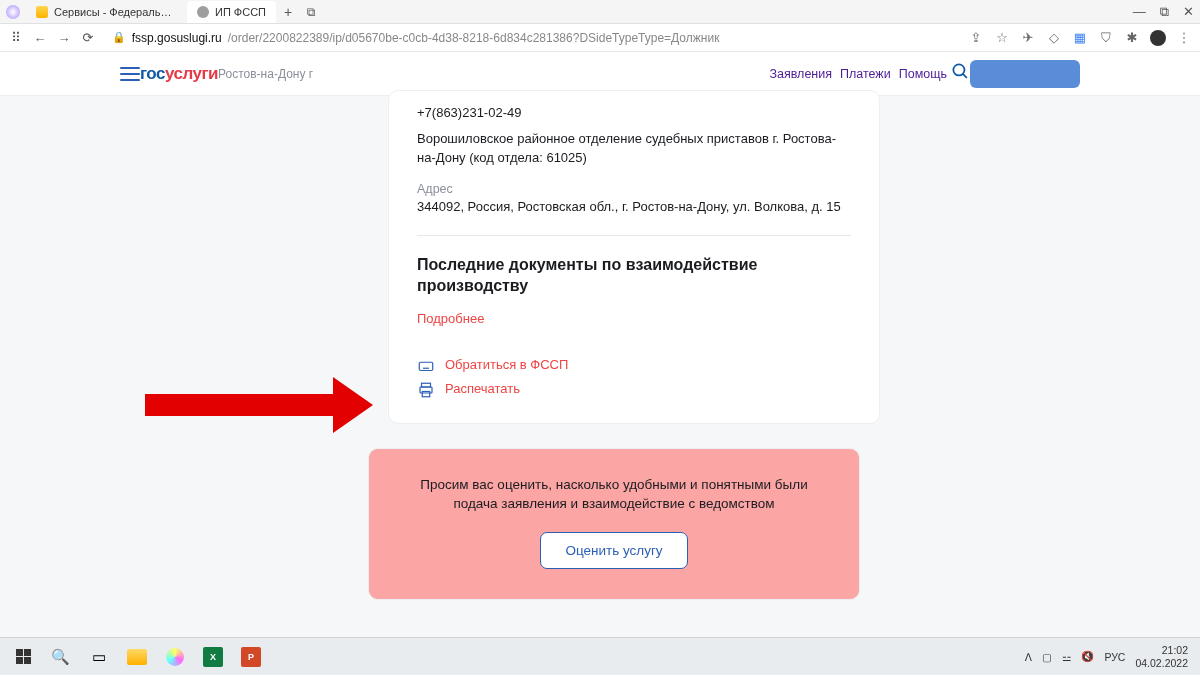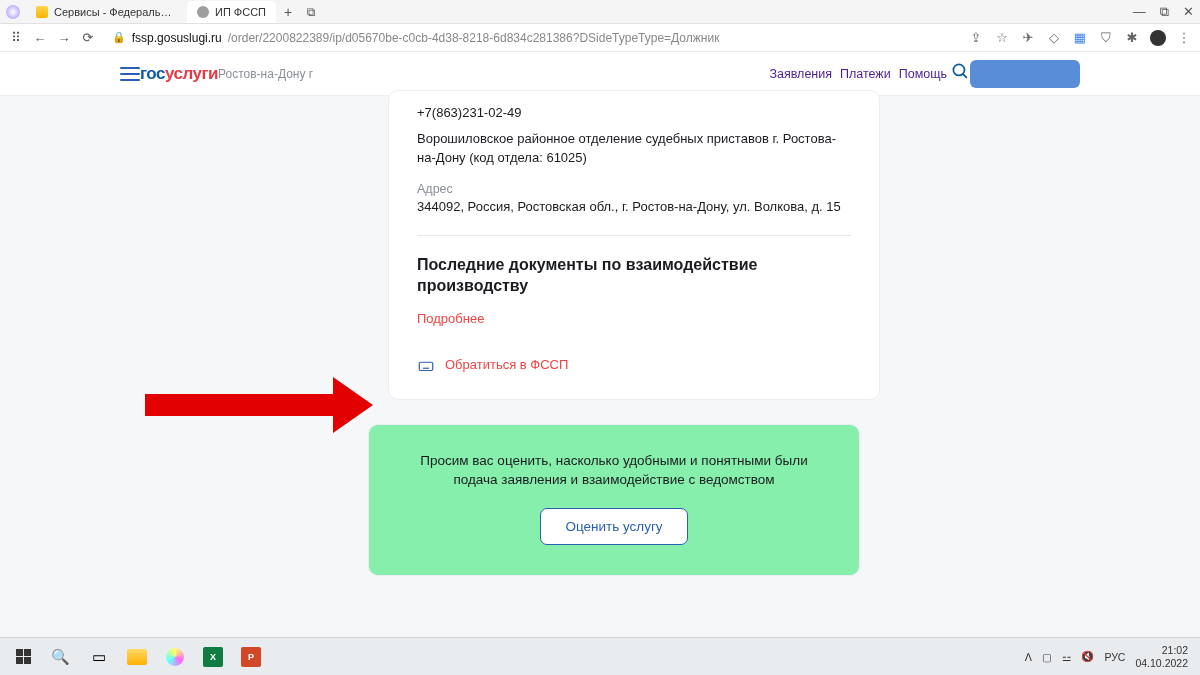--- a/index.html
+++ b/index.html
@@ -47,21 +47,21 @@
 .phone { font-size: 13px; color: #1a1c20; margin-bottom: 10px; }
 .label { font-size: 12.5px; color: #8a8f9a; margin-bottom: 2px; }
 .value { font-size: 13px; color: #1a1c20; line-height: 1.45; margin-bottom: 14px; }
 .divider { height: 1px; background: #e6e8ed; margin: 18px 0; }
 .section-title { font-size: 16px; font-weight: 700; color: #1a1c20; line-height: 1.35; margin-bottom: 12px; }
 .link { font-size: 13px; color: #ef4444; text-decoration: none; display: inline-block; }
 .action-row { display: flex; gap: 10px; margin-top: 6px; }
 .action-ico { width: 18px; height: 18px; display: flex; align-items: center; justify-content: center; }
 .action-ico svg { stroke: #2a5fb5; fill: none; stroke-width: 1.6; }
 
-.feedback-card { background: #86efac; border: 1px solid #eceef2; border-radius: 10px; margin-left: 268px; width: 492px; padding: 26px 40px 30px; text-align: center; margin-top: 18px; }
+.feedback-card { background: #fca5a5; border: 1px solid #eceef2; border-radius: 10px; margin-left: 268px; width: 492px; padding: 26px 40px 30px; text-align: center; margin-top: 18px; }
 .feedback-text { font-size: 13.5px; color: #1a1c20; line-height: 1.45; margin-bottom: 18px; }
 .outline-btn { display: inline-block; border: 1.5px solid #2a5fb5; color: #2a5fb5; font-size: 13.5px; padding: 10px 24px; border-radius: 7px; background: #fff; cursor: pointer; }
 
 
 .arrow { position: absolute; left: 145px; top: 394px; }
 .arrow-body { width: 190px; height: 22px; background: #e20000; }
 .arrow-head { position: absolute; right: -38px; top: -17px; width: 0; height: 0; border-left: 40px solid #e20000; border-top: 28px solid transparent; border-bottom: 28px solid transparent; }
 
 
 .taskbar { position: absolute; bottom: 0; left: 0; right: 0; height: 38px; background: #e9ecef; border-top: 1px solid #d0d4d9; display: flex; align-items: center; padding: 0 6px; gap: 4px; }
@@ -163,20 +163,30 @@
           <svg width="18" height="18" viewBox="0 0 24 24">
               <rect x="3" y="7" width="18" height="11" rx="2"></rect>
               <line x1="7" y1="11" x2="7" y2="11"></line>
               <line x1="11" y1="11" x2="11" y2="11"></line>
               <line x1="15" y1="11" x2="15" y2="11"></line>
               <line x1="8" y1="15" x2="16" y2="15"></line>
             </svg>
         </span>
         <a class="link">Обратиться в ФССП</a>
       </div>
+      <div class="action-row">
+        <span class="action-ico">
+          <svg width="18" height="18" viewBox="0 0 24 24">
+              <rect x="6" y="3" width="12" height="5"></rect>
+              <rect x="4" y="8" width="16" height="8" rx="1"></rect>
+              <rect x="7" y="14" width="10" height="7"></rect>
+            </svg>
+        </span>
+        <a class="link">Распечатать</a>
+      </div>
     </div>
   </div>
 
   <div class="feedback-card" style="margin-left:auto;margin-right:auto;position:relative;left:14px;">
     <div class="feedback-text">Просим вас оценить, насколько удобными и понятными были подача заявления и взаимодействие с ведомством</div>
     <button class="outline-btn">Оценить услугу</button>
   </div>
 </div>
 
 <div class="arrow">
@@ -208,16 +218,16 @@
       <div class="ppt">P</div>
     </div>
   <div class="tb-right">
     <span>ᐱ</span>
     <span>▢</span>
     <span>⚍</span>
     <span>🔇</span>
     <span>РУС</span>
     <div class="tb-clock">
       <div>21:02</div>
-      <div>04.10.2022</div>
+      <div>04.02.2022</div>
     </div>
   </div>
 </div>
 
 </body></html>

